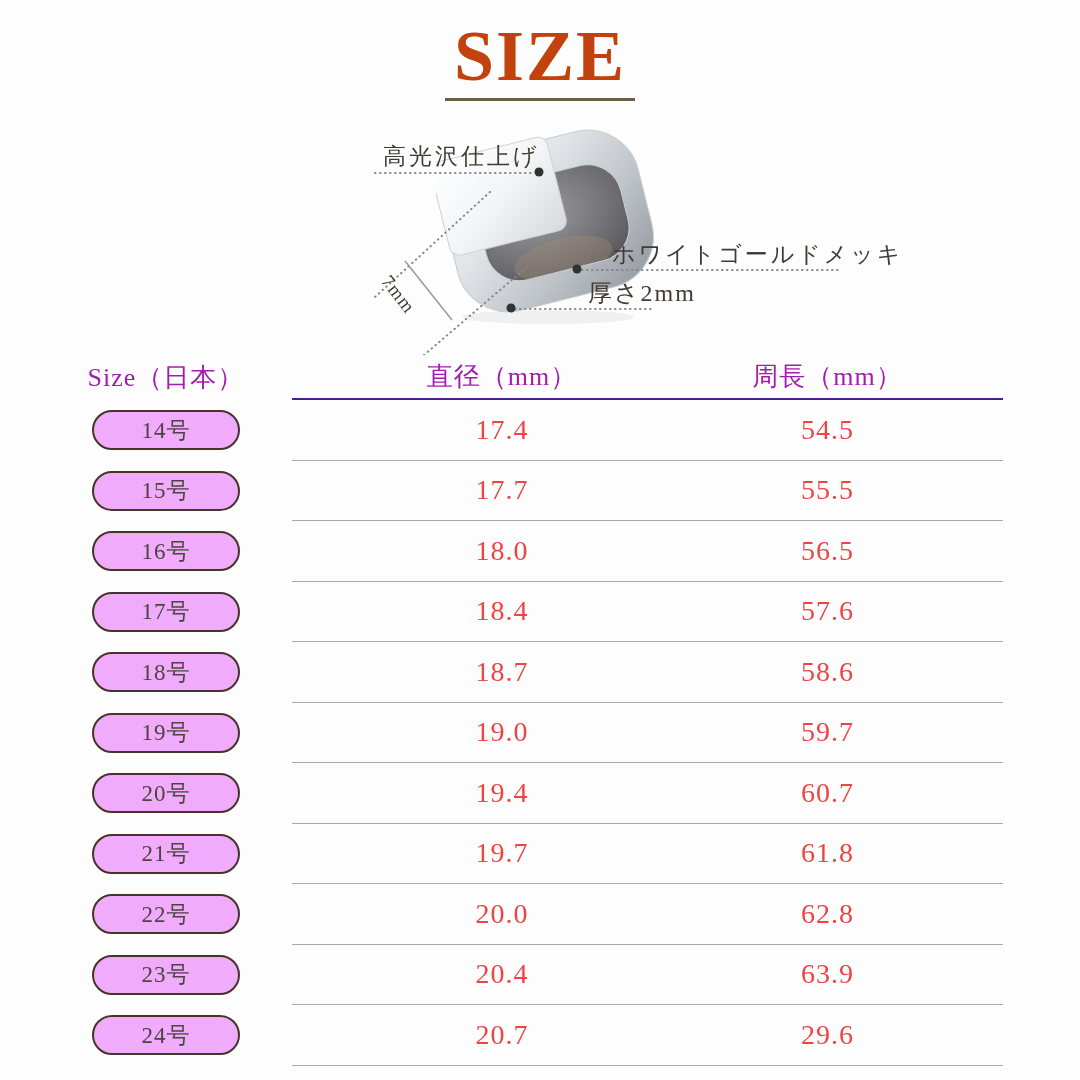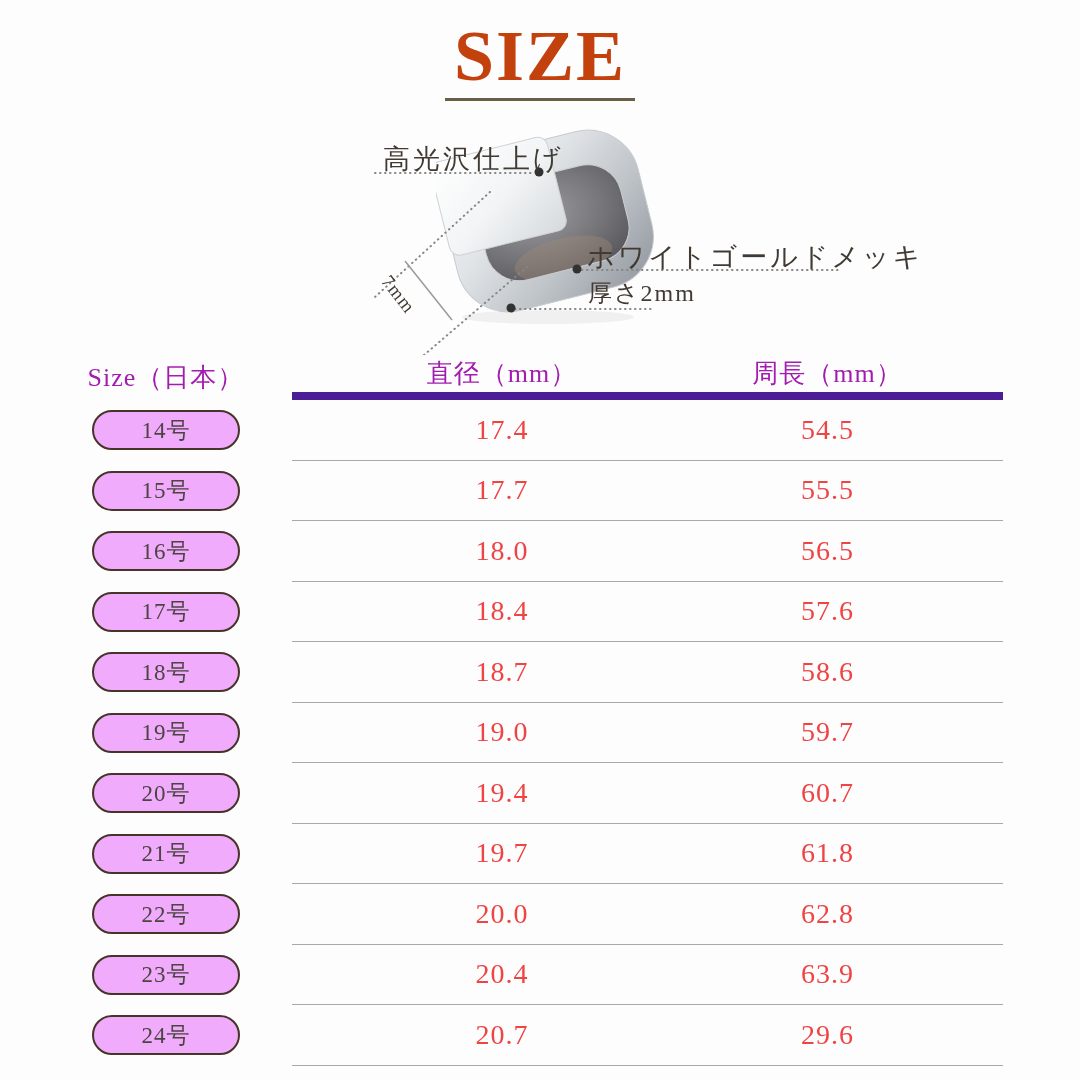--- a/index.html
+++ b/index.html
@@ -16,39 +16,39 @@
   .size-title{
     margin:0;font-size:72px;line-height:76px;font-weight:600;
     letter-spacing:2px;color:#c2410c;
   }
   .title-rule{width:190px;height:3px;background:#6b5e44;margin:4px auto 0;}
   
   .diagram{position:relative;height:254px;}
   .ring-svg{position:absolute;left:436px;top:12px;width:226px;height:216px;}
   .leads{position:absolute;left:0;top:0;width:1080px;height:254px;pointer-events:none;}
   .ann{
-    position:absolute;font-size:27px;letter-spacing:3px;
+    position:absolute;font-size:23px;letter-spacing:3px;
     color:#413a33;white-space:nowrap;
   }
   .ann-finish{left:383px;top:40px;}
-  .ann-plating{left:587px;top:138px;}
+  .ann-plating{left:612px;top:138px;}
   .ann-thickness{left:588px;top:176px;letter-spacing:2px;font-size:24px;}
   .ann-width{
     left:394px;top:170px;font-size:19px;letter-spacing:1px;
     transform:rotate(52deg);transform-origin:0 0;
   }
   
   .size-table{margin-top:0;}
   .thead,.trow{display:grid;grid-template-columns:292px 360px 351px;}
   .thead{height:45px;}
   .trow{height:60.5px;}
   .cell{display:flex;align-items:center;justify-content:center;height:100%;box-sizing:border-box;}
   .c1{padding-left:40px;}
   .c2{padding-left:60px;}
-  .thead .c2,.thead .c3{border-bottom:8px solid #4c1d95;}
+  .thead .c2,.thead .c3{border-bottom:2px solid #4c1d95;}
   .trow .c2,.trow .c3{border-bottom:1.5px solid #a9a9a9;}
   .th-label{font-size:26px;color:#a21caf;letter-spacing:1px;}
   .val{font-size:28px;color:#ef4444;letter-spacing:1px;}
   .pill{
     display:inline-flex;align-items:center;justify-content:center;
     width:148px;height:40px;box-sizing:border-box;
     border:2.5px solid #463429;border-radius:21px;
     background:#f0abfc;color:#4c4440;font-size:23px;letter-spacing:1px;
   }
 </style>

